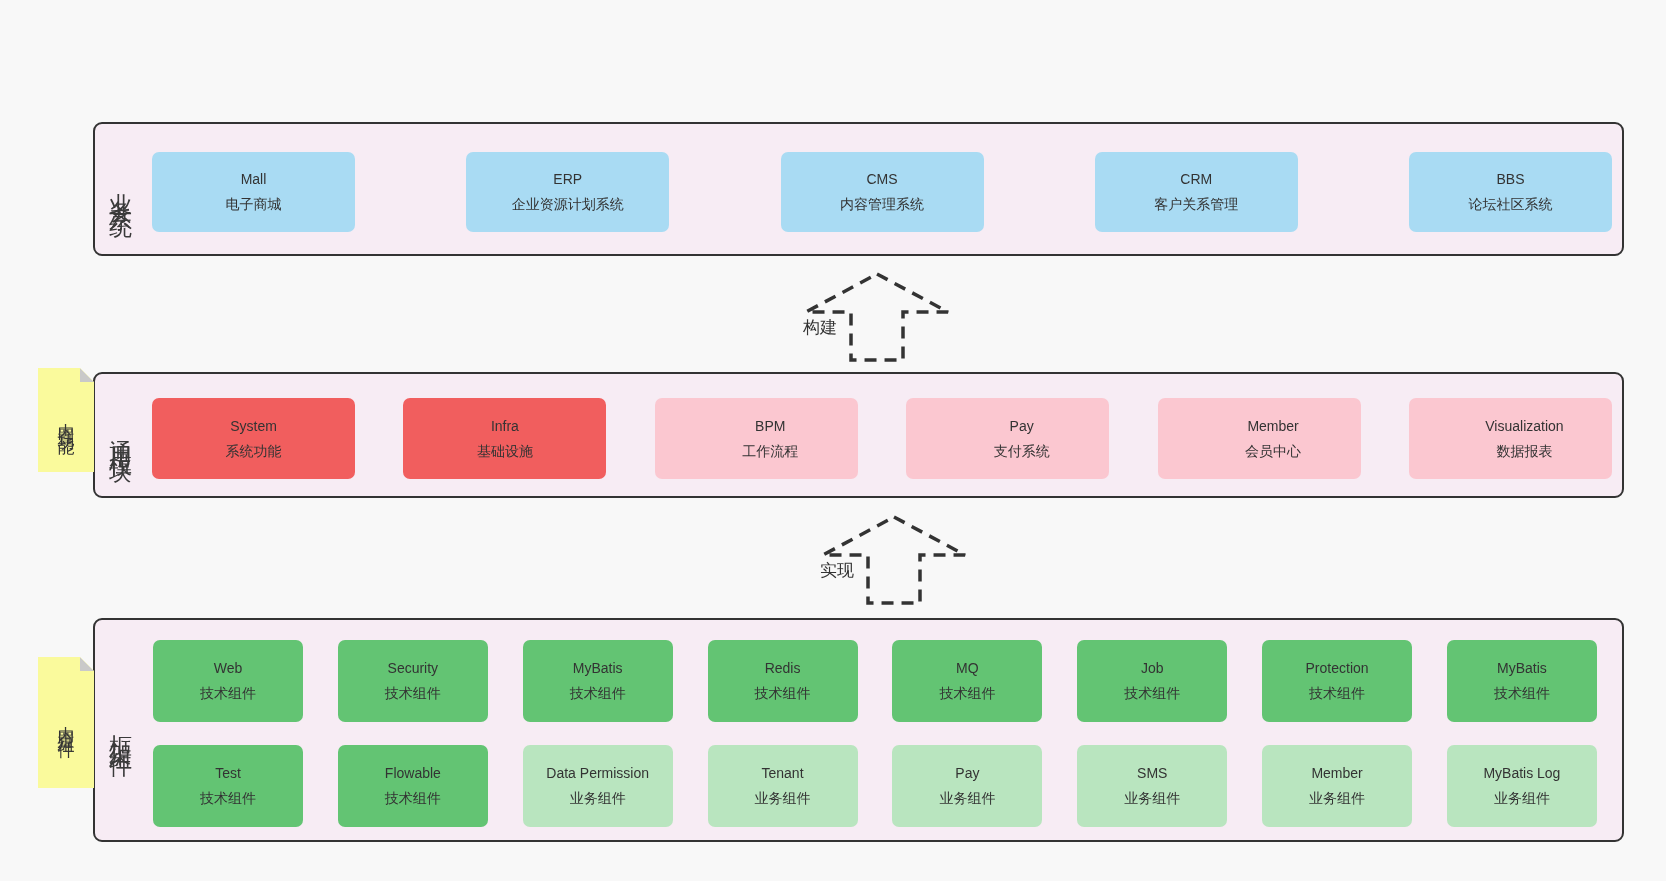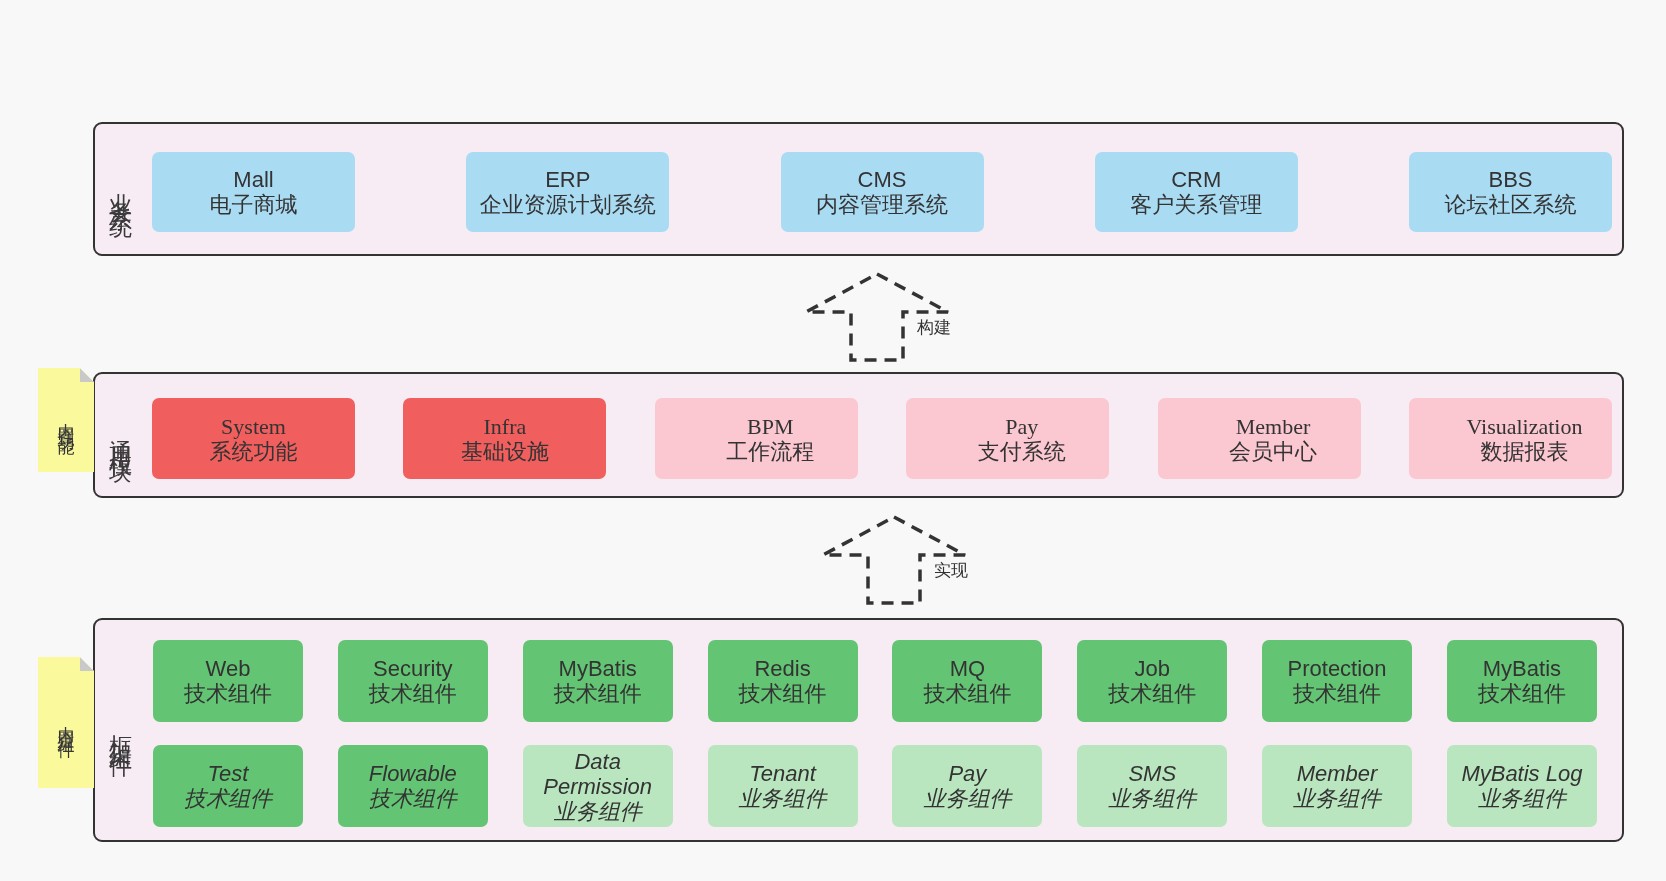--- a/index.html
+++ b/index.html
@@ -38,33 +38,33 @@
     white-space:nowrap;
   }
   
   .row{
     position:absolute;
     display:flex;
     justify-content:space-between;
   }
   .row-wide{left:57px;right:10px;height:80px;}
   .band-business .row{top:28px;}
-  .band-modules .row{top:24px;height:81px;font-family:Liberation Serif, serif;}
+  .band-modules .row{top:24px;height:81px;}
   .row-grid{left:58px;right:25px;height:82px;}
   .row-grid.r1{top:20px;gap:31px;}
-  .row-grid.r2{top:125px;font-style:italic;}
+  .row-grid.r2{top:125px;}
   
   .box{
     border-radius:7px;
     display:flex;
     flex-direction:column;
     align-items:center;
     justify-content:center;
     text-align:center;
-    font-size:22px;
+    font-size:14px;
     line-height:25px;
     padding:0 6px;
     box-sizing:border-box;
   }
   .box-wide{width:203px;}
   .box-sm{width:150px;}
   .blue{background:#a9dbf3;}
   .red{background:#f15e5e;}
   .pink{background:#fbc7d0;padding-left:34px;}
   .green{background:#63c473;}
@@ -98,21 +98,21 @@
   .arrow{
     position:absolute;
     width:148px;height:92px;
   }
   .arrow-1{left:803px;top:271px;}
   .arrow-2{left:820px;top:514px;}
   .arrow svg{position:absolute;left:0;top:0;}
   .arrow-label{
     position:absolute;
     left:0;top:45px;width:100%;
-    text-align:right;
+    text-align:left;
     font-size:17px;
     color:#333;
   }
 </style>
 </head>
 <body>
 
 <div class="canvas">
 
   <div class="band band-business">

